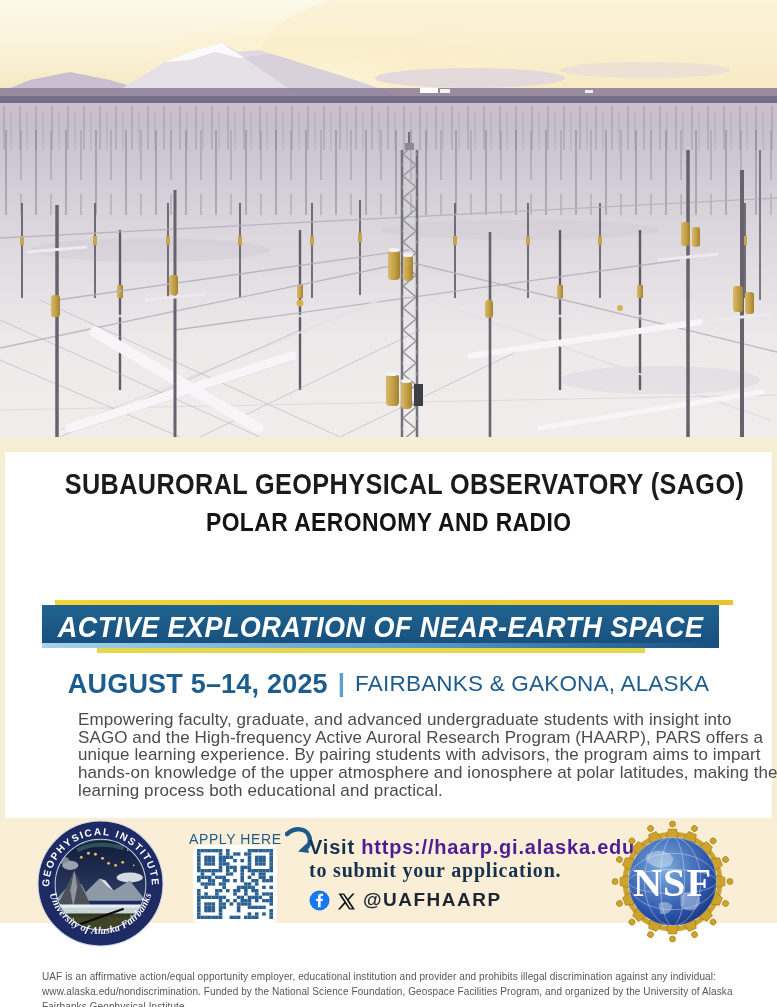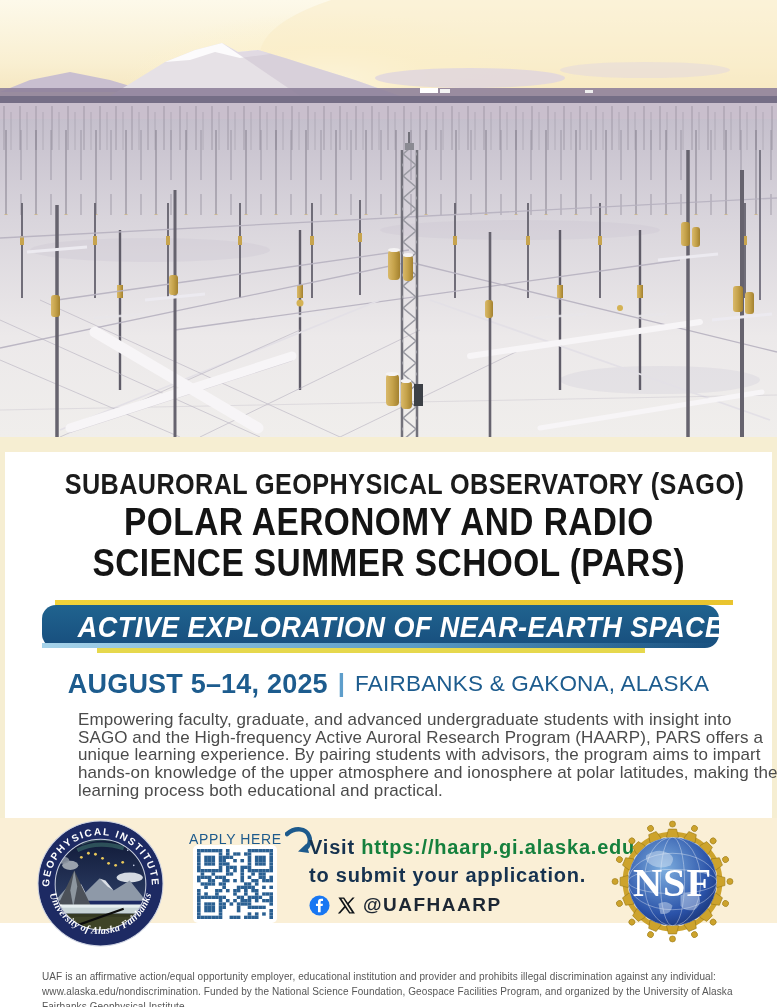--- a/index.html
+++ b/index.html
@@ -9,29 +9,29 @@
   .photo{position:absolute;top:0;left:0;width:777px;height:437px;display:block;}
   .cream-strip{position:absolute;top:437px;left:0;width:777px;height:15px;background:#f6eed2;}
   .rail{position:absolute;top:452px;height:366px;width:5px;background:#f6eed2;}
   .rail.left{left:0;} .rail.right{right:0;}
 
   .cond{display:inline-block;transform:scaleX(0.84);transform-origin:50% 50%;white-space:nowrap;}
 
   .kicker{position:absolute;top:467px;left:0;width:777px;text-align:center;
     font-size:30px;font-weight:600;color:#1b1b1b;letter-spacing:0.5px;}
   .main-title{position:absolute;top:502px;left:0;width:777px;text-align:center;
-    font-size:38px;font-weight:800;line-height:41px;color:#141414;letter-spacing:0.5px;}
+    font-size:26px;font-weight:800;line-height:41px;color:#141414;letter-spacing:0.5px;}
   .main-title .cond{transform:scaleX(0.88);}
 
   .banner{position:absolute;top:600px;left:42px;width:691px;height:53px;}
   .banner .gold-top{position:absolute;top:0;left:13px;right:0;height:5px;
     background:linear-gradient(90deg,#f2d33a,#e9c42f);}
   .banner .blue{position:absolute;top:5px;left:0;right:14px;height:43px;
     background:linear-gradient(180deg,#20638f,#174e7d);
-    display:flex;align-items:center;border-radius:14px;}
+    display:flex;align-items:center;justify-content:center;}
   .banner .lightblue{position:absolute;left:0;right:0;bottom:0;height:5px;
     background:linear-gradient(90deg,#a6d3ea,#5b9cc6 55%,rgba(91,156,198,0));}
   .banner .gold-bottom{position:absolute;bottom:0;left:55px;right:88px;height:5px;background:#e6d84d;}
   .banner-text{font-style:italic;font-weight:800;font-size:30px;color:#ffffff;letter-spacing:0.5px;}
   .banner-text .cond{transform:scaleX(0.90);}
 
   .dateline{position:absolute;top:663px;left:42px;width:693px;height:42px;
     display:flex;align-items:center;justify-content:center;gap:10px;color:#1d5c8e;text-align:right;}
   .d-dates{font-size:27px;font-weight:800;letter-spacing:0.2px;}
   .d-sep{font-size:26px;font-weight:600;color:#5e9ecb;position:relative;top:-1px;}
@@ -44,23 +44,23 @@
   .gi-logo{position:absolute;left:37px;top:820px;width:127px;height:127px;}
   .apply-row{position:absolute;left:189px;top:826px;display:flex;align-items:flex-start;gap:3px;}
   .apply-label{font-size:14px;font-weight:400;color:#1d5a8c;letter-spacing:0.6px;padding-top:5px;}
   .apply-arrow{width:30px;height:28px;}
   .qr-box{position:absolute;left:193px;top:845px;width:84px;height:78px;background:#ffffff;
     border-radius:5px;padding:4px;box-sizing:border-box;}
   .qr-box svg{width:100%;height:100%;fill:#2a6092;display:block;}
 
   .visit{position:absolute;left:309px;top:836px;}
   .v1,.v2{font-size:20px;font-weight:700;color:#16324f;letter-spacing:0.8px;}
-  .v2{margin-top:5px;}
-  .v1 .url{color:#15803d;margin-top:24px;}
-  .v3{margin-top:7px;display:flex;align-items:center;gap:7px;}
+  .v2{font-family:Liberation Serif, serif;}
+  .v1 .url{color:#4c1d95;margin-top:24px;}
+  .v3{margin-top:7px;display:flex;align-items:flex-end;gap:7px;}
   .handle{font-size:19px;font-weight:600;color:#1d2733;letter-spacing:1.5px;}
   .fb-icon{width:21px;height:21px;display:block;}
   .x-icon{width:19px;height:19px;display:block;}
 
   .nsf-logo{position:absolute;left:606px;top:815px;width:133px;height:133px;}
 
   .legal{position:absolute;left:42px;top:969px;width:703px;
     font-size:10px;line-height:15px;color:#565656;letter-spacing:0.1px;}
 </style>
 </head>
@@ -226,21 +226,20 @@
 
   <div class="cream-strip"></div>
   <div class="rail left"></div>
   <div class="rail right"></div>
 
   <div class="kicker">
     <span class="cond">SUBAURORAL GEOPHYSICAL OBSERVATORY (SAGO)</span>
   </div>
   <div class="main-title">
     <div><span class="cond">POLAR AERONOMY AND RADIO</span></div>
-    <div><span class="cond">SCIENCE SUMMER SCHOOL (PARS)</span></div>
   </div>
 
   <div class="banner">
     <div class="gold-top"></div>
     <div class="blue">
       <span class="banner-text"><span class="cond">ACTIVE EXPLORATION OF NEAR-EARTH SPACE</span></span>
       <div class="lightblue"></div>
     </div>
     <div class="gold-bottom"></div>
   </div>

